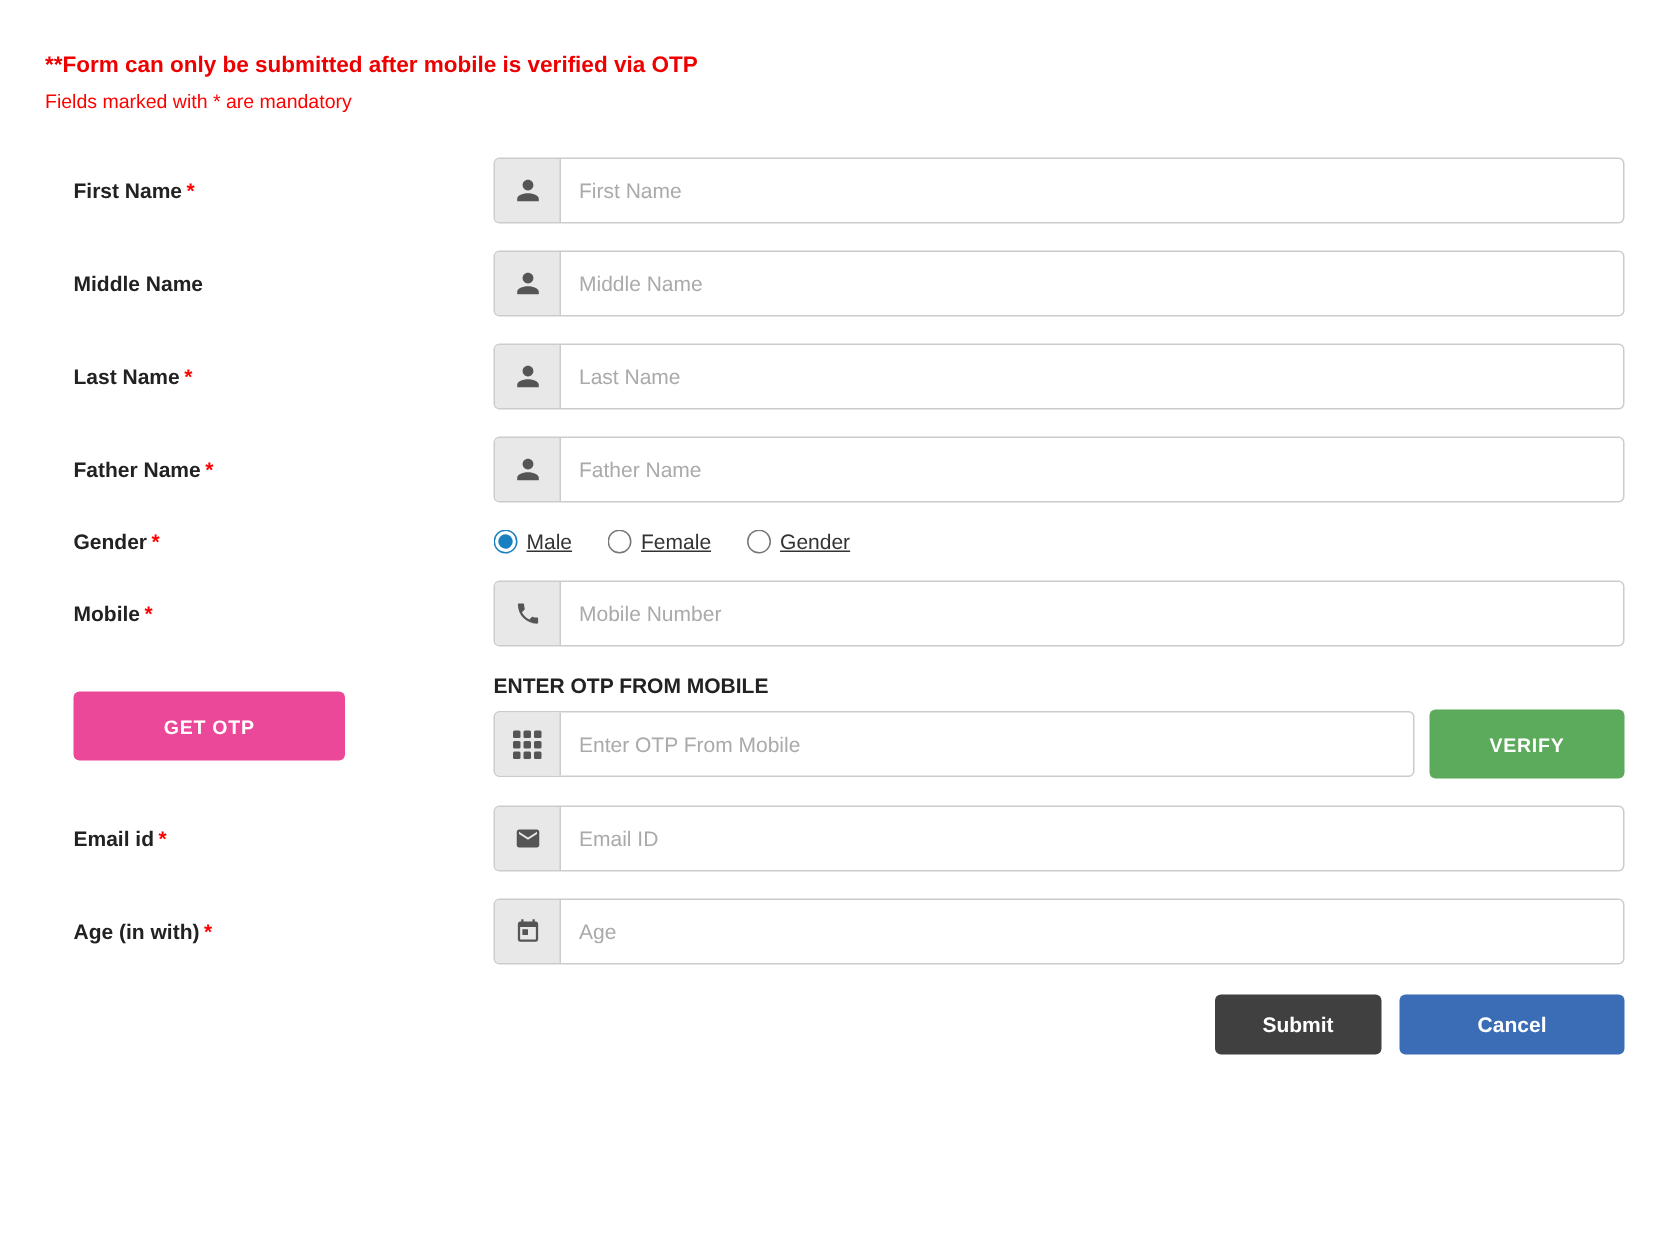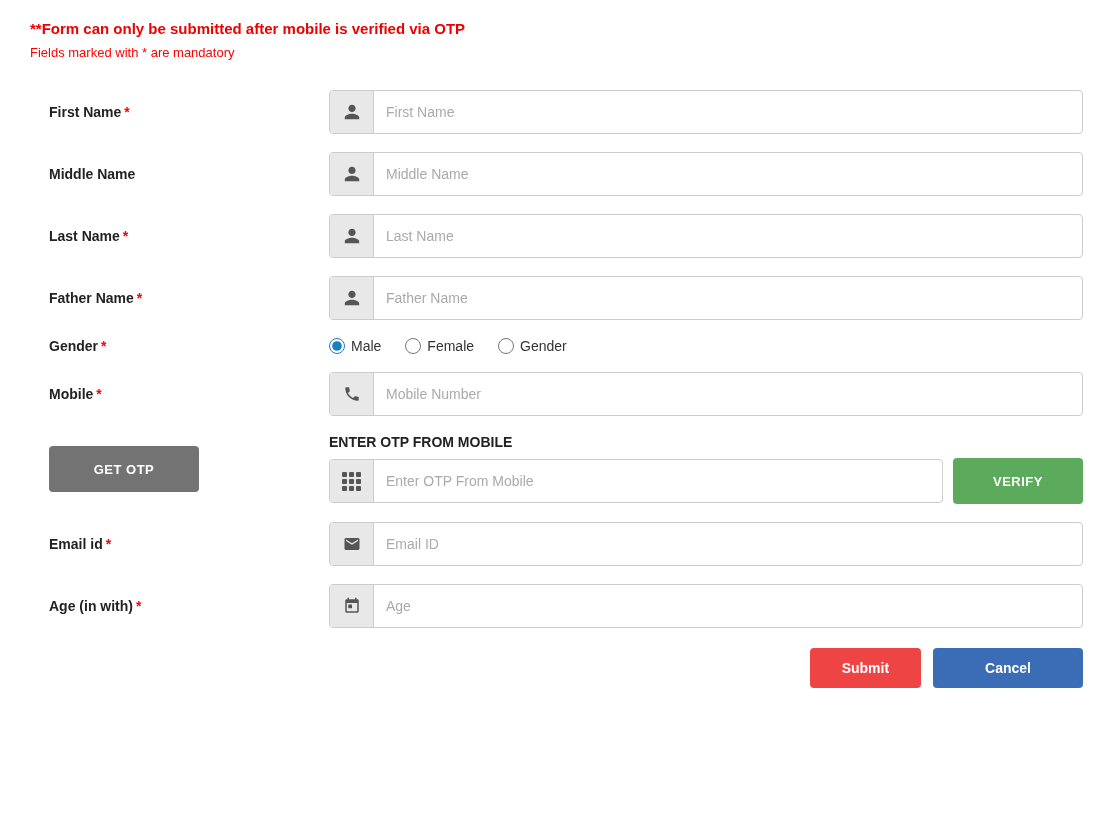--- a/index.html
+++ b/index.html
@@ -8,20 +8,21 @@
       background: #fff;
       padding: 20px 30px;
       font-size: 14px;
       color: #333;
     }
     .otp-warning {
       color: #e00;
       font-weight: bold;
       font-size: 15px;
       margin-bottom: 8px;
+      margin-top: 15px;
     }
     .mandatory-note {
       color: #00a89d;
       font-size: 13px;
       margin-bottom: 30px;
     }
     .mandatory-note span {
       color: red;
       text-align: right;
     }
@@ -85,20 +86,21 @@
       display: flex;
       align-items: center;
       gap: 24px;
     }
     .gender-option {
       display: flex;
       align-items: flex-end;
       gap: 6px;
       font-size: 14px;
       cursor: pointer;
+      text-decoration: underline;
     }
     .gender-option input[type="radio"] {
       accent-color: #1a7fc1;
       width: 16px;
       height: 16px;
       cursor: pointer;
     }
     .otp-section {
       display: flex;
       flex-direction: column;
@@ -130,30 +132,30 @@
       padding: 10px 12px;
       font-size: 14px;
       color: #999;
       flex: 1;
       background: #fff;
     }
     .otp-input-wrapper input::placeholder {
       color: #aaa;
     }
     .get-otp-btn {
-      background: #737373;
+      background: #ec4899;
       color: #fff;
       border: none;
       border-radius: 4px;
       padding: 12px 28px;
       font-size: 13px;
       font-weight: bold;
       cursor: pointer;
       letter-spacing: 0.5px;
-      width: 150px;
+      width: 181px;
       height: 46px;
     }
     .verify-btn {
       background: #5caa5c;
       color: #fff;
       border: none;
       border-radius: 4px;
       padding: 12px 28px;
       font-size: 13px;
       font-weight: bold;
@@ -165,21 +167,21 @@
     .otp-row {
       margin-bottom: 18px;
     }
     .submit-row {
       display: flex;
       justify-content: flex-end;
       gap: 12px;
       margin-top: 20px;
     }
     .submit-btn {
-      background: #ef4444;
+      background: #404040;
       color: #fff;
       border: none;
       border-radius: 4px;
       padding: 12px 32px;
       font-size: 14px;
       font-weight: bold;
       cursor: pointer;
       min-width: 100px;
     }
     .cancel-btn {

